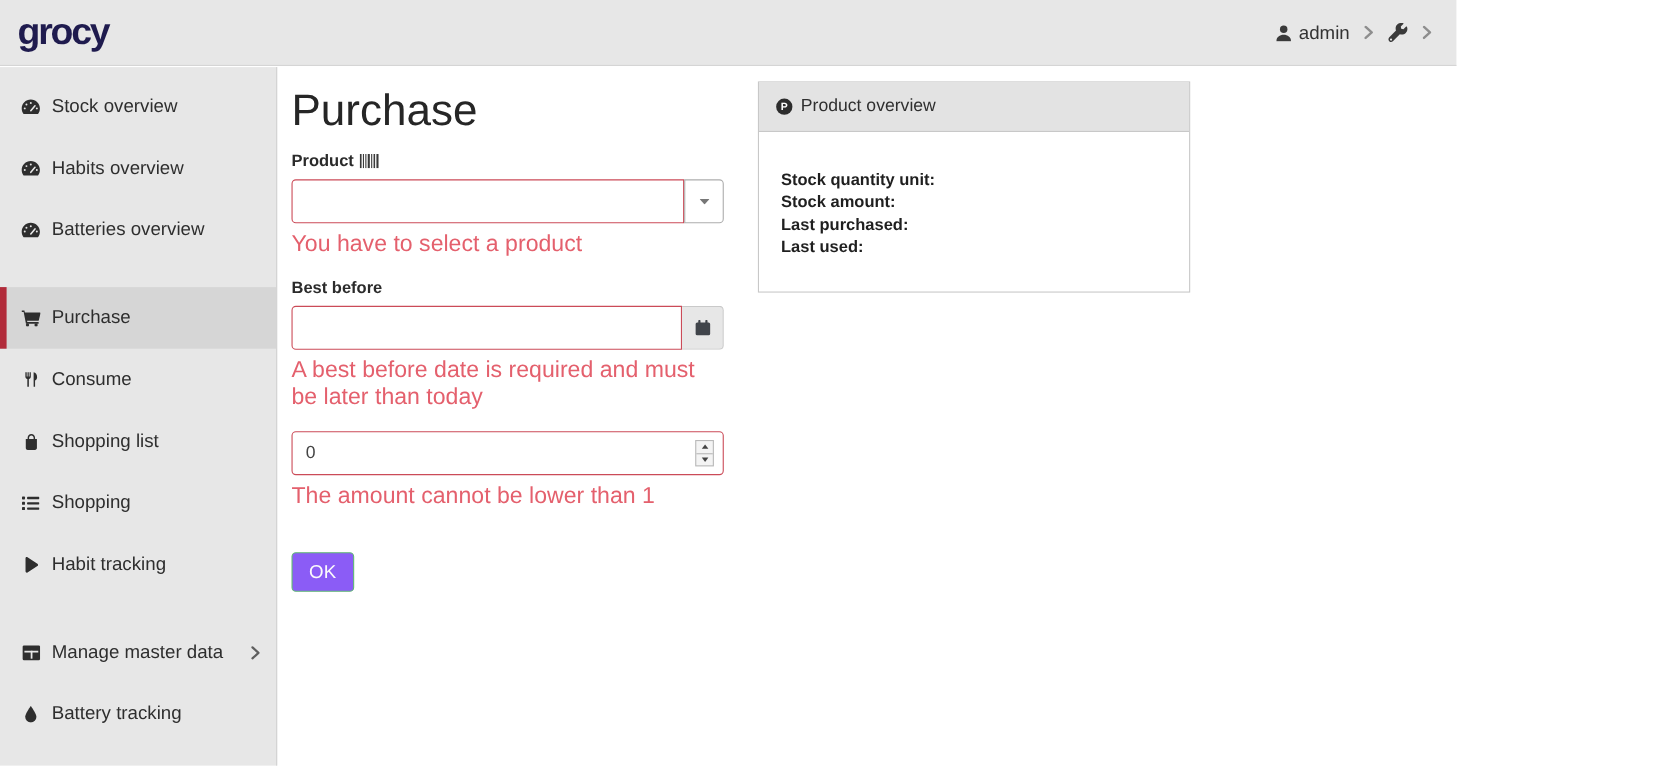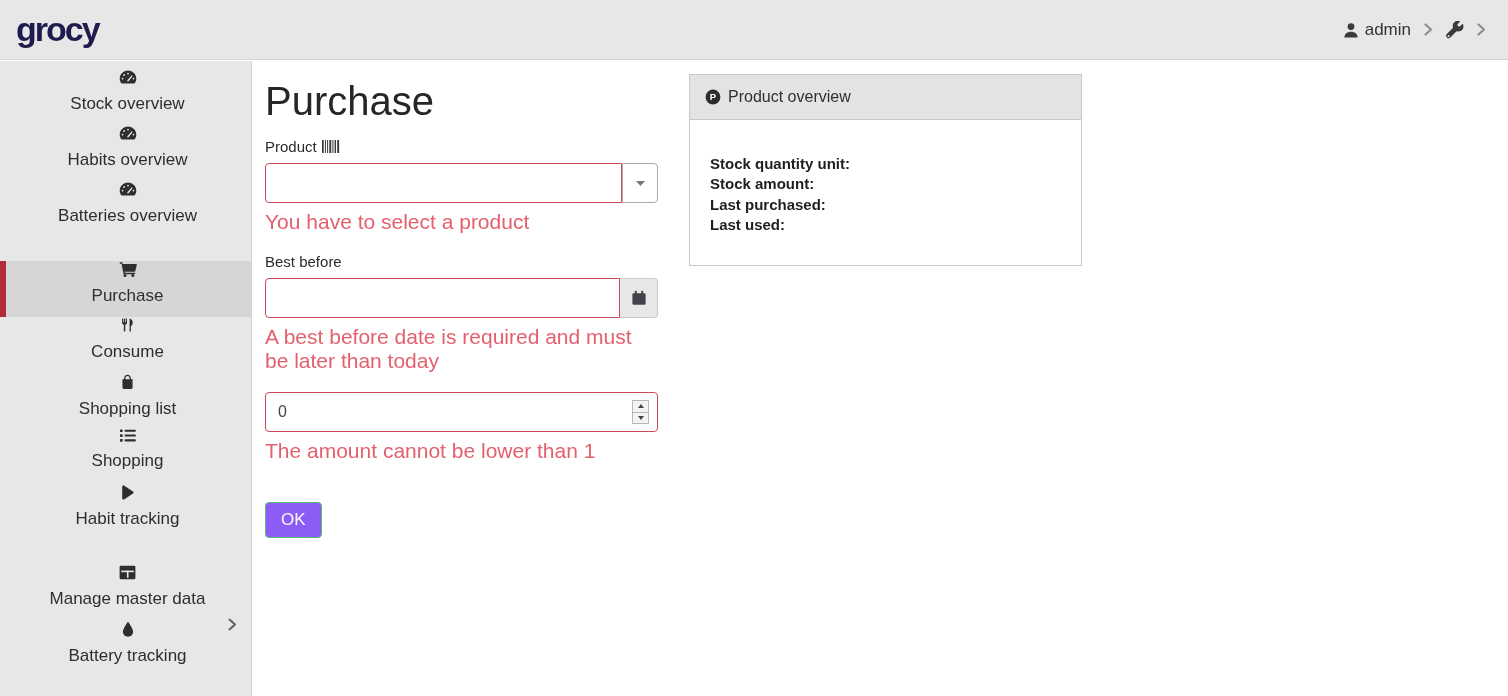--- a/index.html
+++ b/index.html
@@ -1,48 +1,48 @@
 <!DOCTYPE html>
 <html><head>
 <meta charset="utf-8">
 <style>
   * { box-sizing: border-box; margin: 0; padding: 0; }
   html,body { width:1508px; height:696px; overflow:hidden; background:#fff;
               font-family:"Liberation Sans", sans-serif; color:#2e2e2e; }
 
   
-  .navbar { position:absolute; left:0; top:0; width:1508px; height:60px;
+  .navbar { position:absolute; left:0; top:0; width:1324px; height:60px;
             background:#e7e7e7; border-bottom:1px solid #d5d5d5;
             display:flex; align-items:center; justify-content:space-between;
             padding:0 22px 0 16px; }
   .brand { font-size:34px; font-weight:bold; letter-spacing:-2px; color:#1f1b4e;
            text-decoration:none; cursor:pointer; }
   .nav-right { display:flex; align-items:center; gap:13px; }
   .nav-user { display:flex; align-items:center; gap:6px; font-size:17px;
               font-weight:500; color:#333; cursor:pointer; }
   .nav-tool { display:flex; align-items:center; cursor:pointer; }
 
   
   .sidebar { position:absolute; left:0; top:61px; width:252px; bottom:0;
              background:#e7e7e7; border-right:1px solid #d2d2d2; padding-top:8px; }
   .side-item { display:flex; align-items:center; height:56px; padding:0 14px 0 18px;
-               font-size:17px; color:#2e2e2e; cursor:pointer; gap:9px;flex-direction:column; }
+               font-size:17px; color:#2e2e2e; cursor:pointer; gap:9px; }
   .side-item .icn { display:flex; align-items:center; justify-content:center; width:20px; }
   .side-item.active { background:#d6d6d6; border-left:6px solid #b12b3a; padding-left:12px; }
   .side-item.group-start { margin-top:24px; }
   .submenu-caret { margin-left:auto; display:flex; align-items:center; }
 
   
   .content { position:absolute; left:253px; top:61px; right:0; bottom:0;
              background:#fff; padding:16px 0 0 12px; }
   h1.page-title { font-size:40px; font-weight:500; color:#262626; margin:2px 0 14px; }
   .form { width:393px; }
   .form-group { margin-bottom:19px; }
   .field-label { display:flex; align-items:center; gap:5px; font-size:15px;
-                 color:#2b2b2b; margin-bottom:8px; }
+                 color:#2b2b2b; margin-bottom:8px;font-weight:bold; }
   .row { display:flex; align-items:stretch; position:relative; }
   .txt-input { height:40px; border:1px solid #cb4b58; border-radius:4px;
                font-size:16px; padding:0 12px; color:#444; outline:none; width:100%;
                background:#fff; font-family:"Liberation Sans", sans-serif; }
   .combo-input { flex:1; border-radius:4px 0 0 4px; }
   .combo-btn { width:36px; height:40px; background:#fff; border:1px solid #adadad;
                border-radius:0 4px 4px 0; display:flex; align-items:center;
                justify-content:center; cursor:pointer; }
   .addon-btn { width:38px; height:40px; background:#e7e7e7; border:1px solid #c9c9c9;
                border-left:0; border-radius:0 4px 4px 0; display:flex;

